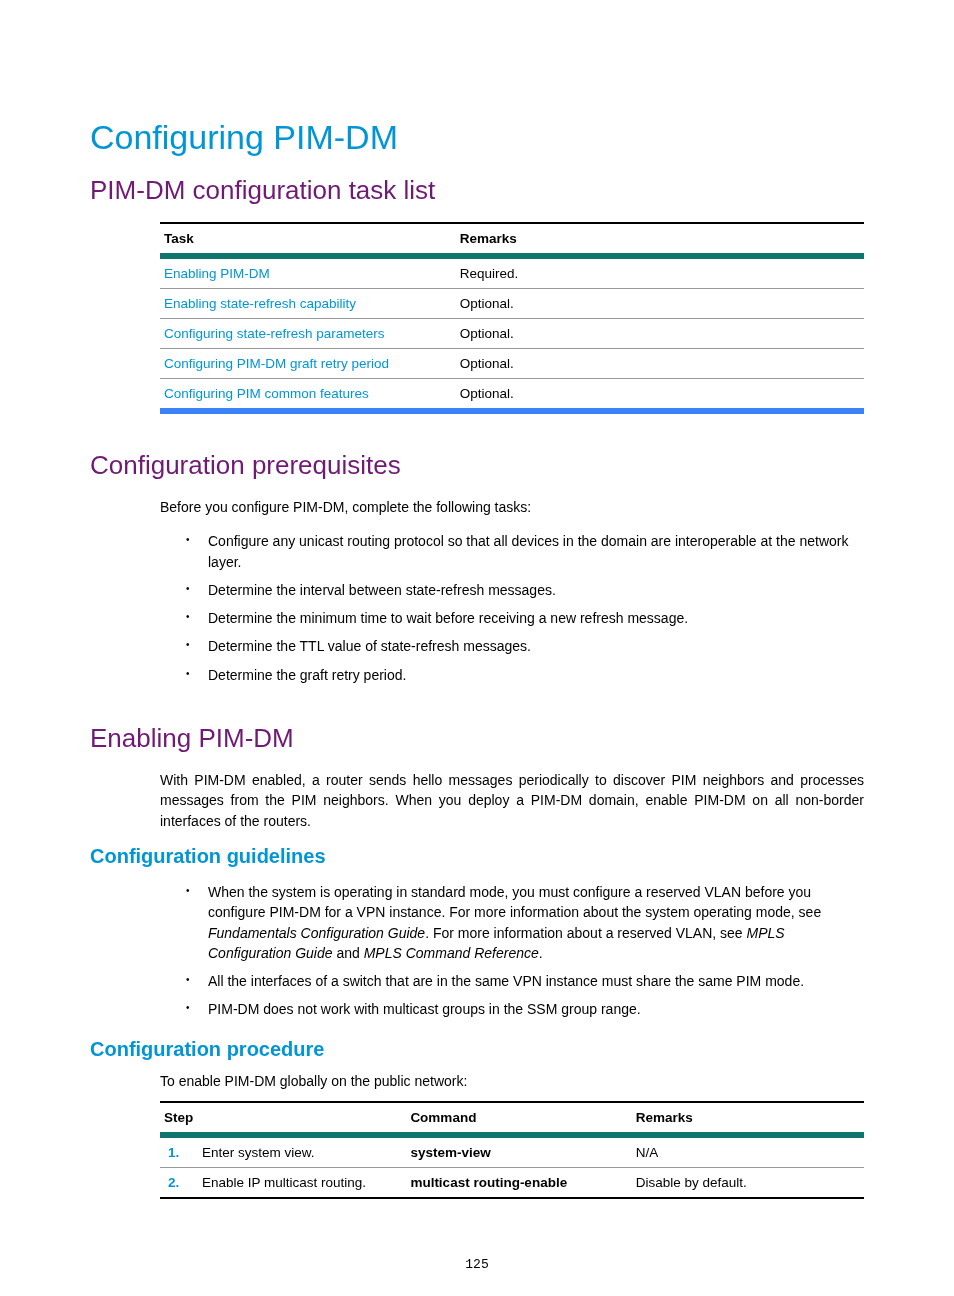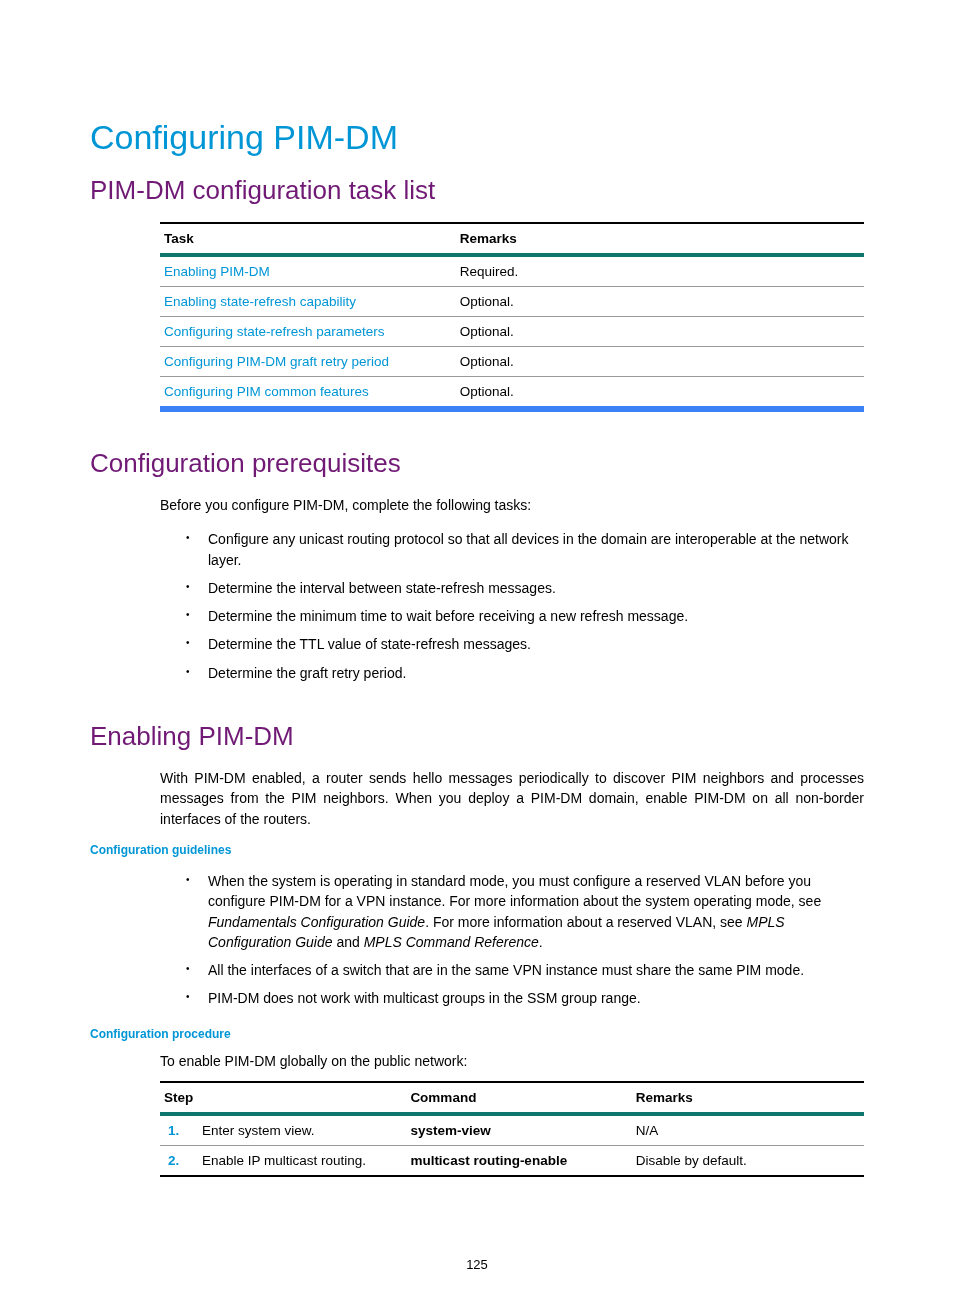--- a/index.html
+++ b/index.html
@@ -26,35 +26,35 @@
   }
   h2.section-title {
     color: #701a75;
     font-weight: 300;
     font-size: 26px;
     margin: 0 0 16px 0;
   }
   h3.sub-title {
     color: #0096d6;
     font-weight: bold;
-    font-size: 12px;
+    font-size: 20px;
     margin: 14px 0 10px 0;
   }
   .task-table, .proc-table {
     width: calc(100% - 70px);
     margin-left: 70px;
     border-collapse: collapse;
     font-size: 13.5px;
   }
   .task-table {
     margin-bottom: 36px;
   }
   .task-table thead tr, .proc-table thead tr {
     border-top: 2px solid #000;
-    border-bottom: 4px solid #0f766e;
+    border-bottom: 6px solid #0f766e;
   }
   .task-table tbody tr {
     border-bottom: 1px solid #999;
   }
   .task-table tbody tr:last-child {
     border-bottom: 6px solid #3b82f6;
   }
   .proc-table tbody tr {
     border-bottom: 1px solid #999;
   }
@@ -112,20 +112,21 @@
   .proc-table td.cmd {
     font-weight: bold;
   }
   .page-number {
     position: absolute;
     bottom: 24px;
     left: 0;
     width: 100%;
     text-align: center;
     font-size: 13px;
+    font-family: Liberation Mono, monospace;
   }
 </style>
 </head>
 <body>
 
 <div class="page">
 
   <h1 class="main-title">Configuring PIM-DM</h1>
 
   <h2 class="section-title">PIM-DM configuration task list</h2>

